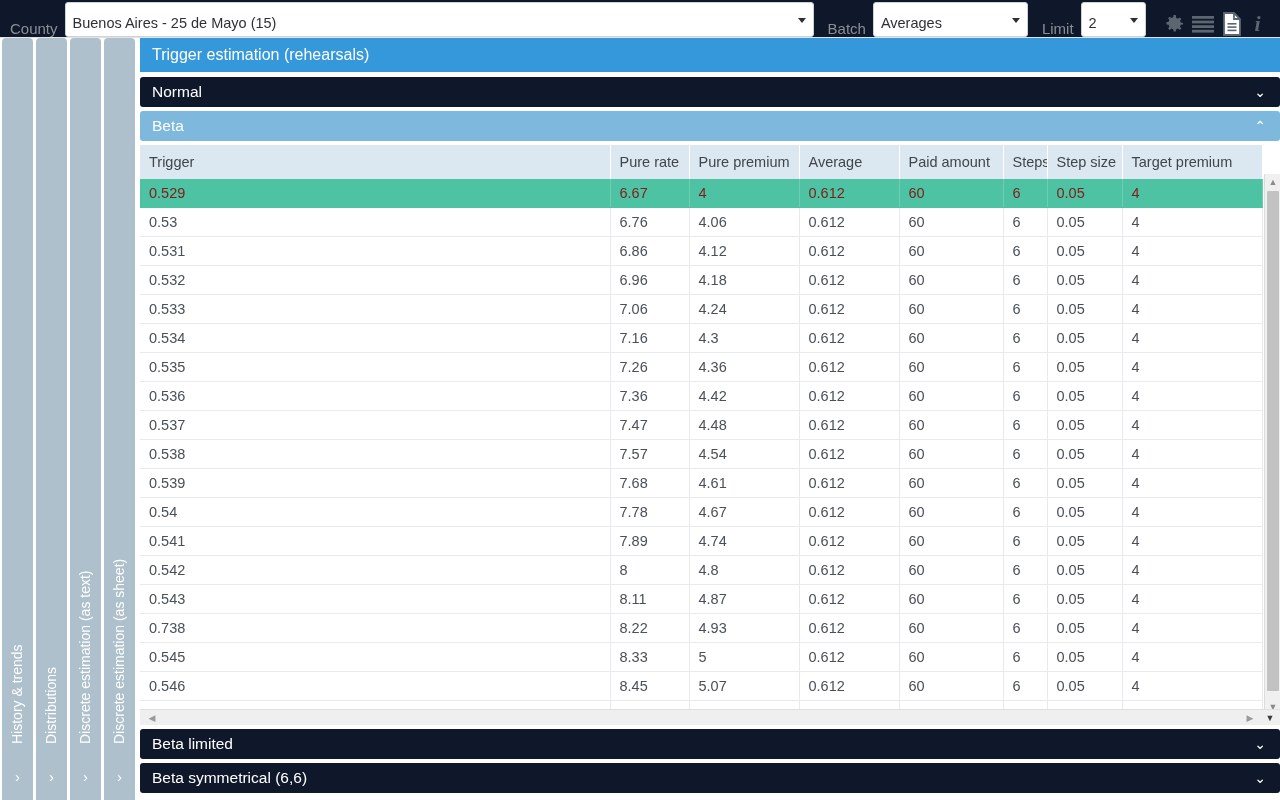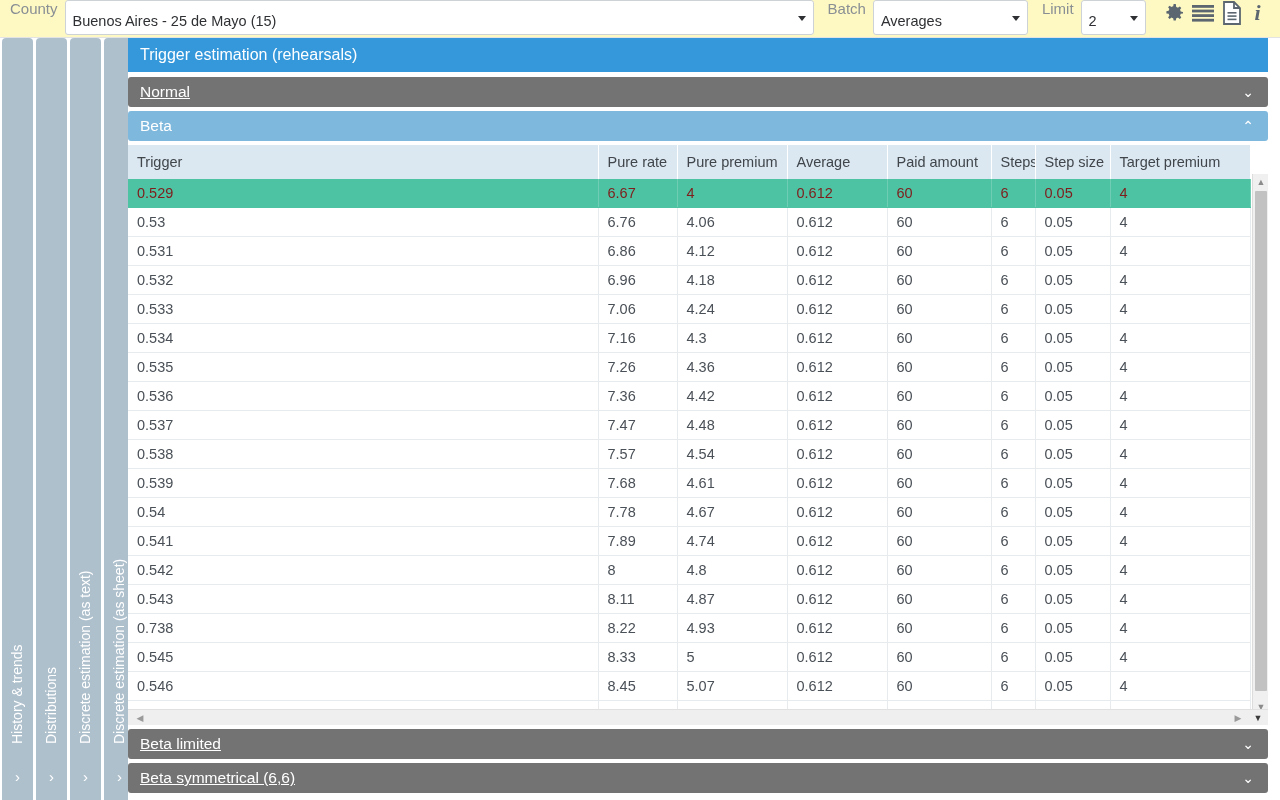--- a/index.html
+++ b/index.html
@@ -8,22 +8,22 @@
     width: 1280px; height: 800px;
     overflow: hidden;
     background: #ffffff;
     font-family: "Liberation Sans", sans-serif;
   }
 
   
   #toolbar {
     position: absolute; left: 0; top: 0;
     width: 1280px; height: 38px;
-    background: #fef9c3;
-    display: flex; align-items: flex-start;
+    background: #0f172a;
+    display: flex; align-items: flex-end;
     padding: 0 8px 0 10px;
     border-bottom: 1px solid #e3e3e3;
   }
   .tb-label {
     font-size: 15px; color: #8a8f94;
     margin-right: 7px; white-space: nowrap;
     font-family: "Liberation Sans", sans-serif;
   }
   .tb-select {
     position: relative;
@@ -93,21 +93,21 @@
     position: absolute;
     left: 0; right: 0; bottom: 16px;
     text-align: center;
     color: #ffffff;
     font-size: 15px;
     line-height: 1;
   }
 
   
   #main {
-    position: absolute; left: 128px; top: 38px;
+    position: absolute; left: 140px; top: 38px;
     width: 1140px; height: 762px;
     background: #ffffff;
   }
 
   .panel-bar {
     position: relative;
     height: 30px;
     display: flex; align-items: center;
     padding: 0 12px;
     color: #ffffff;
@@ -116,21 +116,21 @@
     margin-bottom: 4px;
     cursor: pointer;
     user-select: none;
   }
   .panel-bar .chev {
     position: absolute; right: 14px; top: 50%;
     transform: translateY(-50%);
     font-size: 14px; line-height: 1;
   }
   #title-bar   { background: #3498db; height: 34px; font-size: 16px; border-radius: 0; margin-bottom: 5px; }
-  .bar-gray    { background: #737373; text-decoration: underline; }
+  .bar-gray    { background: #0f172a; }
   .bar-blue    { background: #7fb8dd; }
 
   
   #table-wrap {
     position: relative;
     width: 1140px;
     height: 580px;
     overflow: hidden;
     background: #fff;
   }

